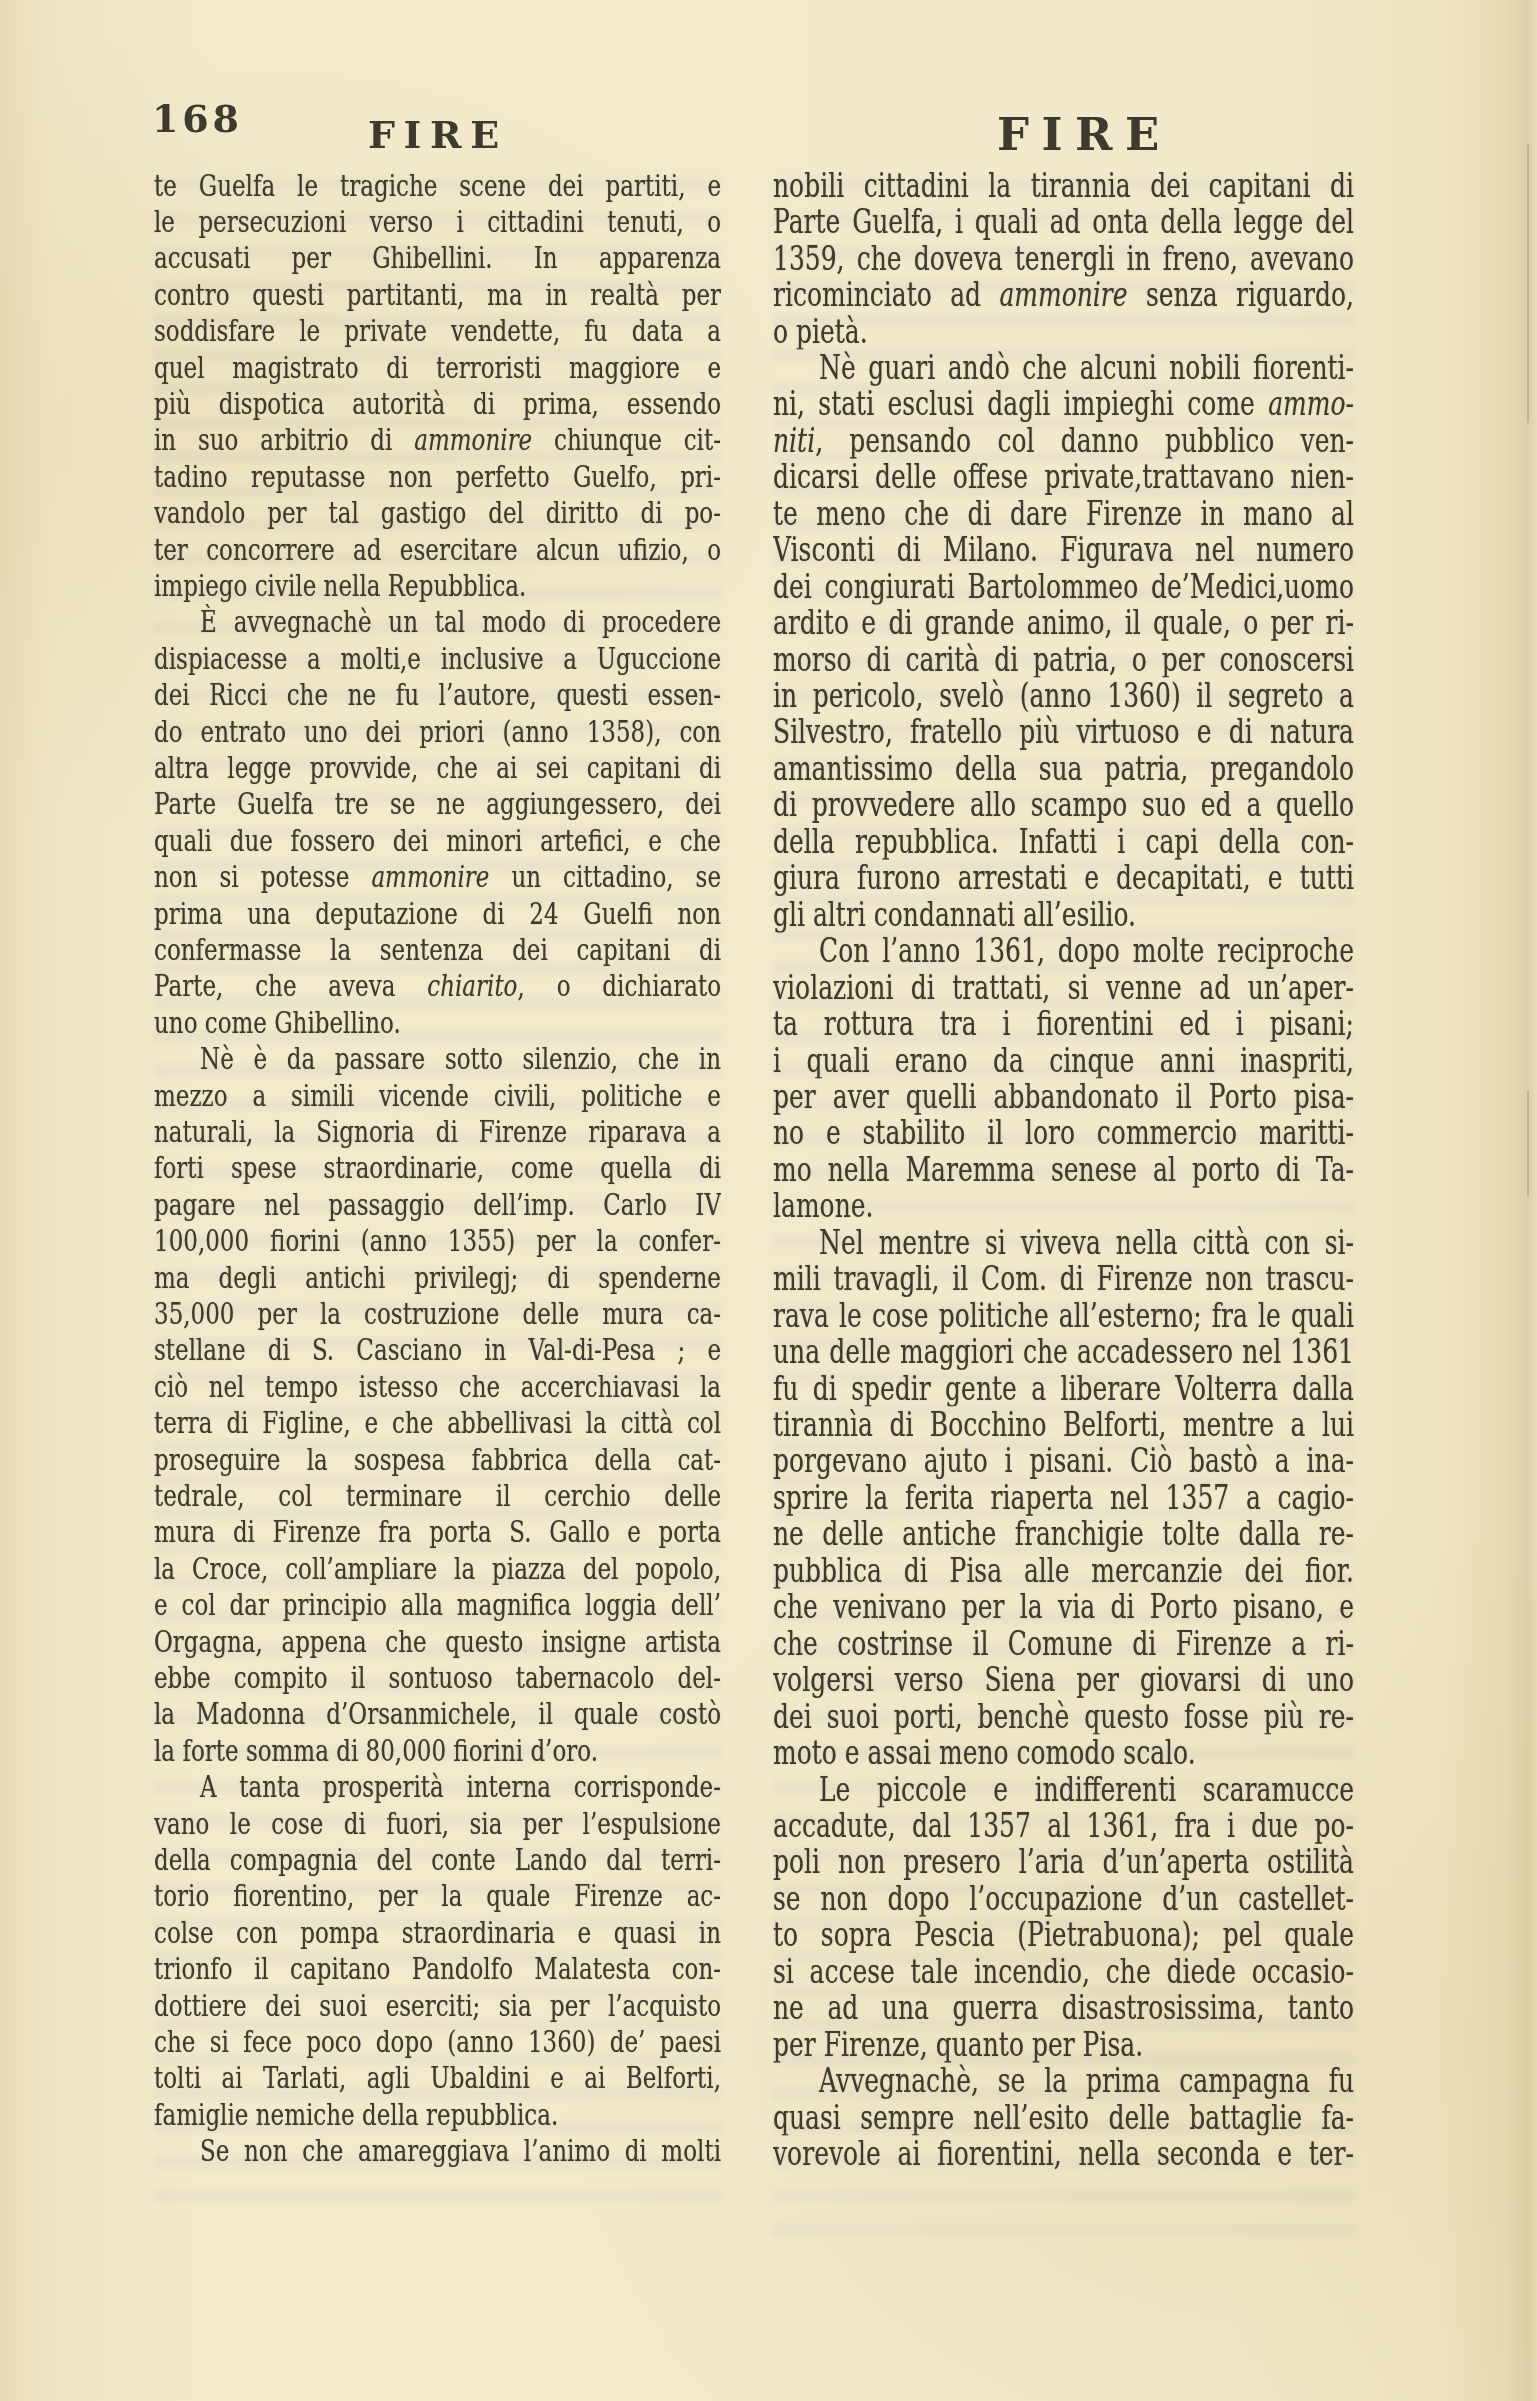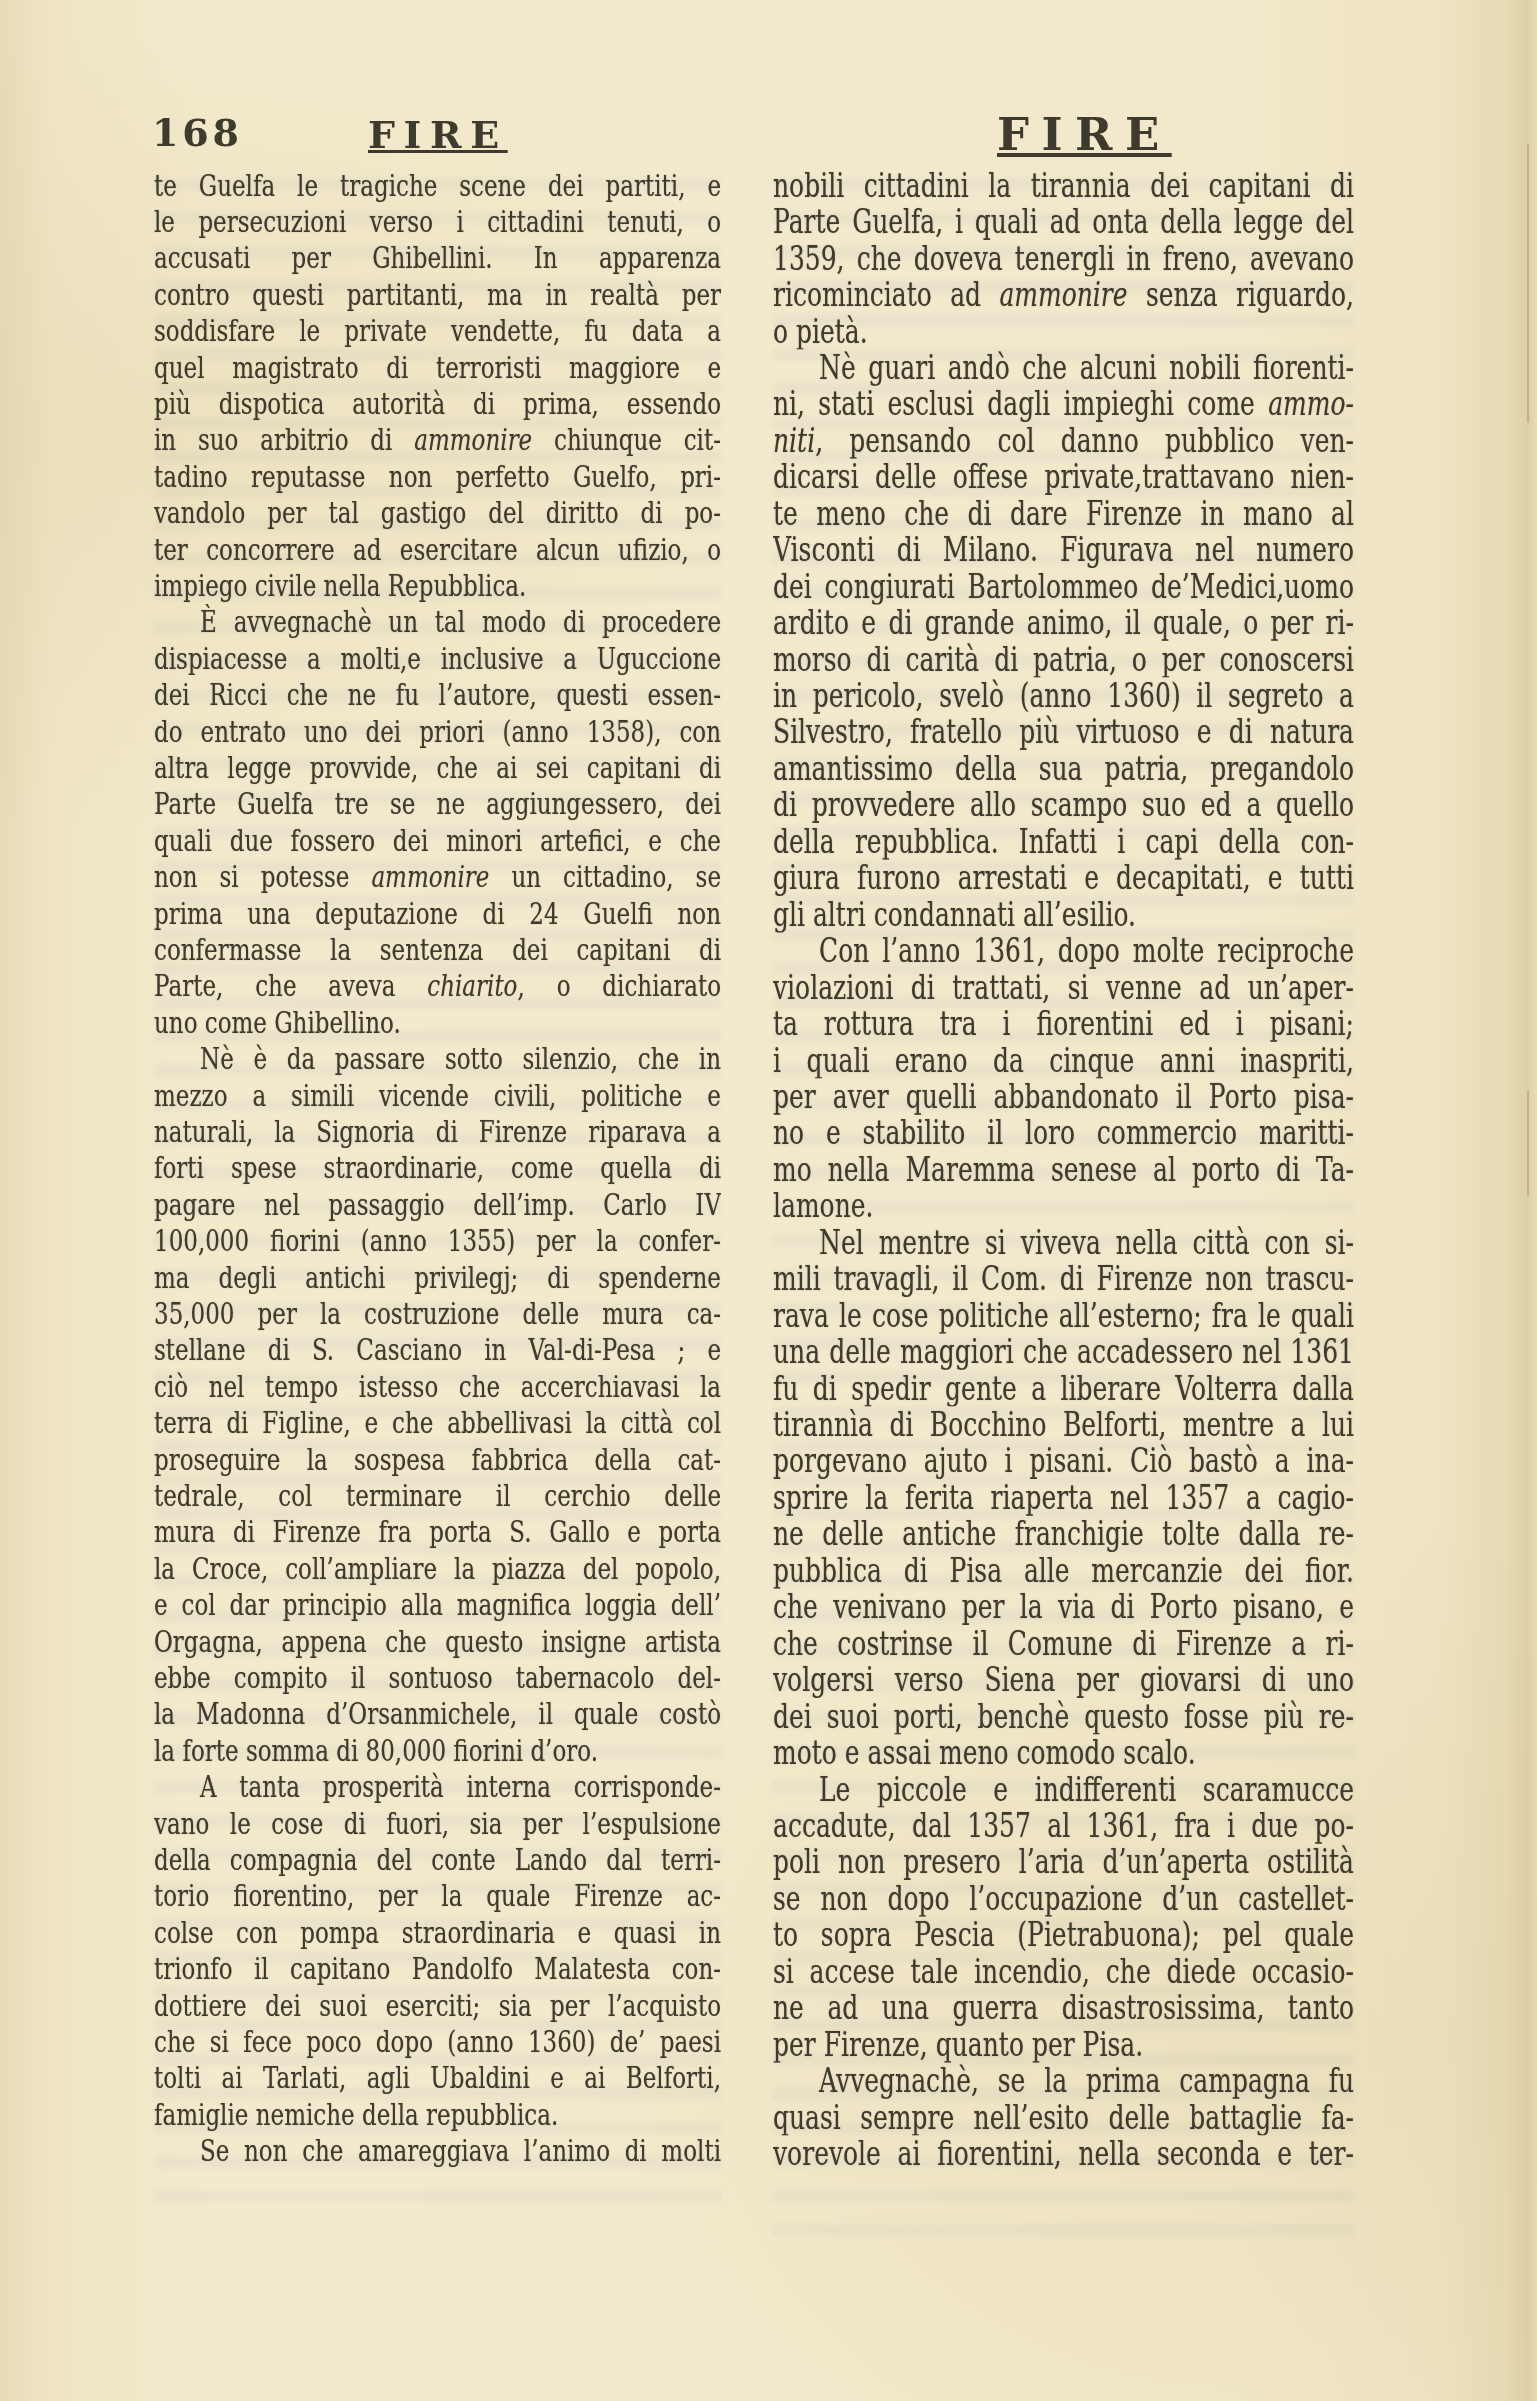--- a/index.html
+++ b/index.html
@@ -14,22 +14,22 @@
   }
   
   .ghost{position:absolute;opacity:.32;filter:blur(1.9px);pointer-events:none;
     background:repeating-linear-gradient(180deg, rgba(120,148,160,.22) 2.9px, rgba(120,148,160,.22) 15.4px, rgba(120,148,160,0) 15.4px, rgba(120,148,160,0) 37px);}
   .ghost-left{left:154px;top:175px;width:567px;height:2037px;}
   .ghost-right{left:773px;top:175px;width:581px;height:2075px;}
   .edge-mark{position:absolute;width:1.9px;background:rgba(125,103,62,.28);border-radius:1.9px;}
   .edge-mark.a{left:1527px;top:144px;height:279px;}
   .edge-mark.b{left:1527px;top:1090px;height:106px;}
 
-  .pagenum{position:absolute;left:152px;top:114px;font-size:38px;font-weight:700;letter-spacing:3.8px;line-height:1;}
-  .head{position:absolute;top:116px;font-size:38px;font-weight:700;line-height:1;text-decoration:underline;}
+  .pagenum{position:absolute;left:152px;top:100px;font-size:38px;font-weight:700;letter-spacing:3.8px;line-height:1;}
+  .head{position:absolute;top:116px;font-size:38px;font-weight:700;line-height:1;}
   .head-left{left:368px;letter-spacing:8.6px;}
   .head-right{left:997px;top:112px;font-size:45px;letter-spacing:12.5px;}
 
   .col{position:absolute;top:167px;transform-origin:0 0;}
   .col-left{left:154px;width:567px;font-size:23px;line-height:28px;transform:scaleY(1.30);}
   .col-right{left:773px;width:581px;font-size:25px;line-height:27px;transform:scaleY(1.35);}
   .tline{text-align:justify;text-align-last:justify;white-space:normal;overflow:hidden;
          text-shadow:0 0 1px rgba(62,58,45,.45);}
   .col-left .tline{height:28px;}
   .col-right .tline{height:27px;}

